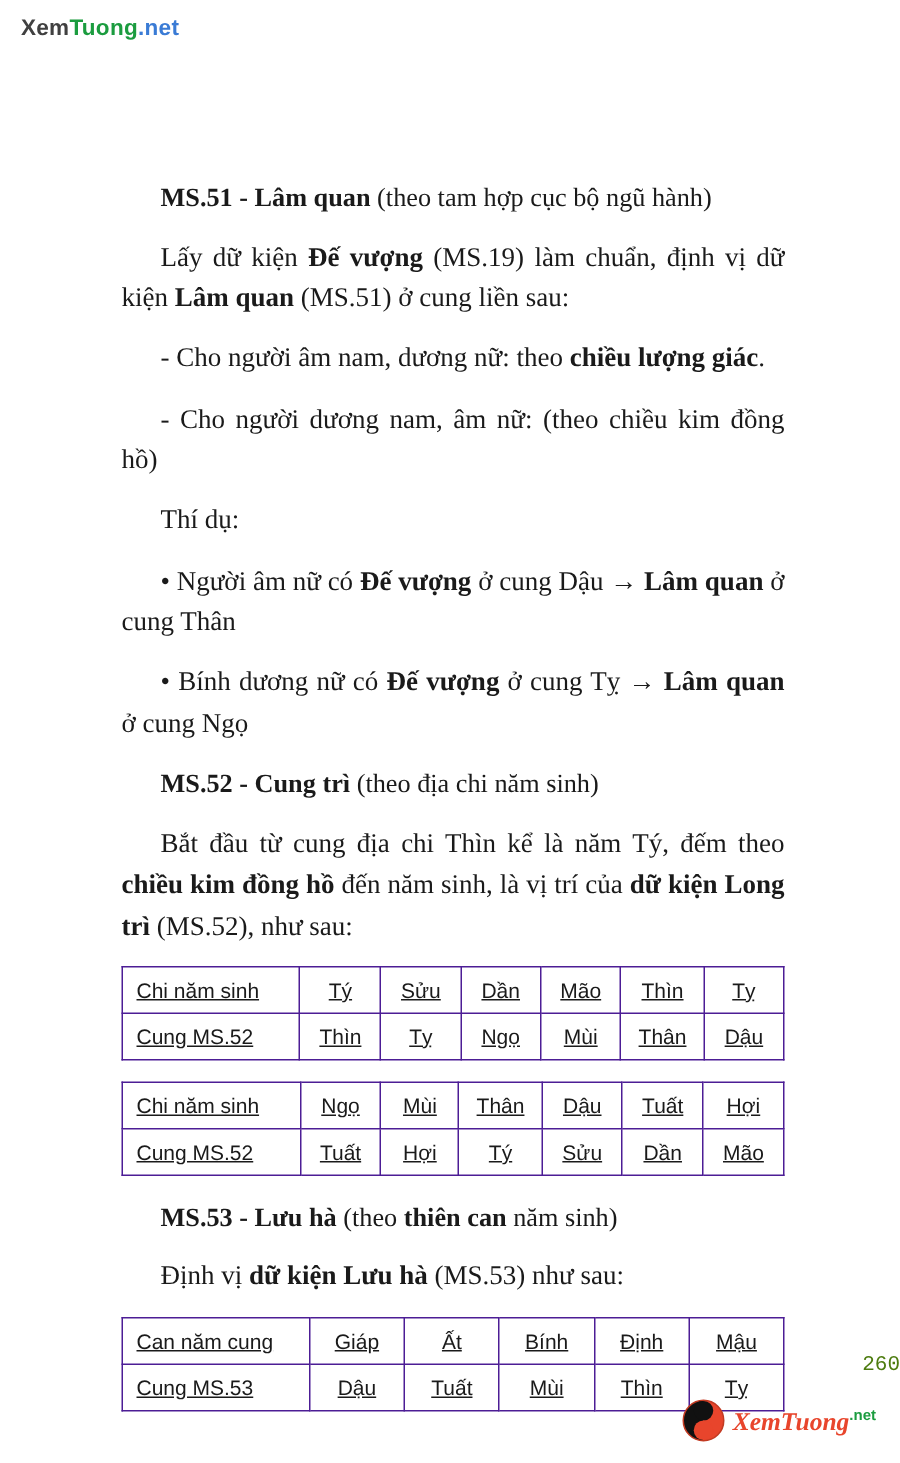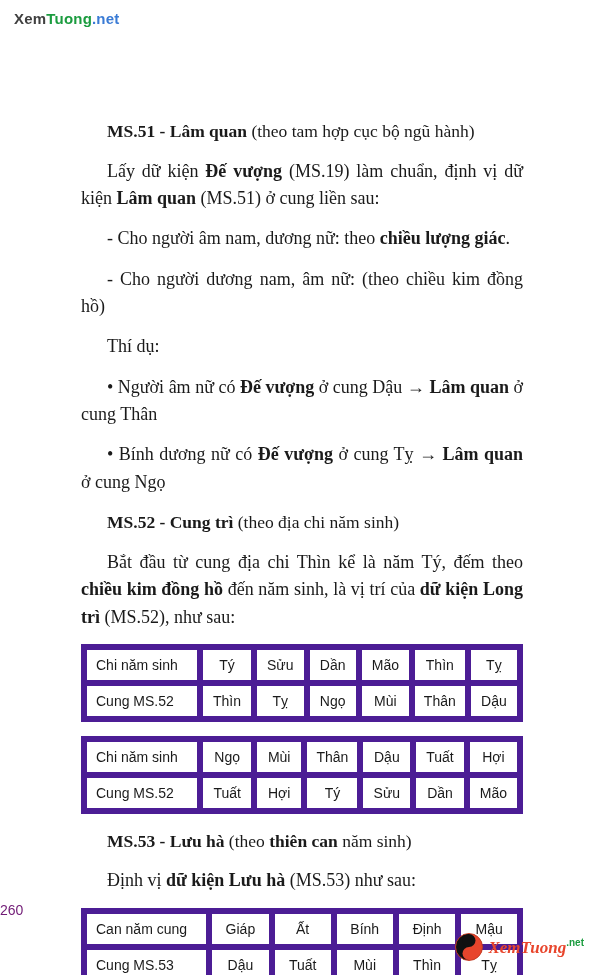--- a/index.html
+++ b/index.html
@@ -52,43 +52,44 @@
   .heading { font-size: 17.5px; }
 
   table.grid {
     border-collapse: collapse;
     margin: 0 0 14px 0;
     font-family: "Liberation Sans", sans-serif;
     font-size: 14px;
     table-layout: fixed;
   }
   table.grid td {
-    border: 6px solid #4c1d95;
+    border: 1px solid #4c1d95;
     padding: 6px 4px;
     text-align: center;
     height: 18px;
     white-space: nowrap;
+    text-decoration: underline;
   }
   table.grid td.label {
     text-align: left;
     padding-left: 9px;
     width: 118px;
   }
   table.t6 td.cell { width: 55px; }
   table.t5 td.cell { width: 64px; }
 
   .page-number {
     position: absolute;
     left: 0;
     right: 0;
     top: 902px;
-    text-align: left;
-    font-family: Liberation Sans, sans-serif;
+    text-align: right;
+    font-family: Liberation Mono, monospace;
     font-size: 14px;
-    color: #701a75;
+    color: #4d7c0f;
   }
 
   .logo {
     position: absolute;
     right: 16px;
     bottom: 14px;
     display: flex;
     align-items: center;
     gap: 5px;
   }

